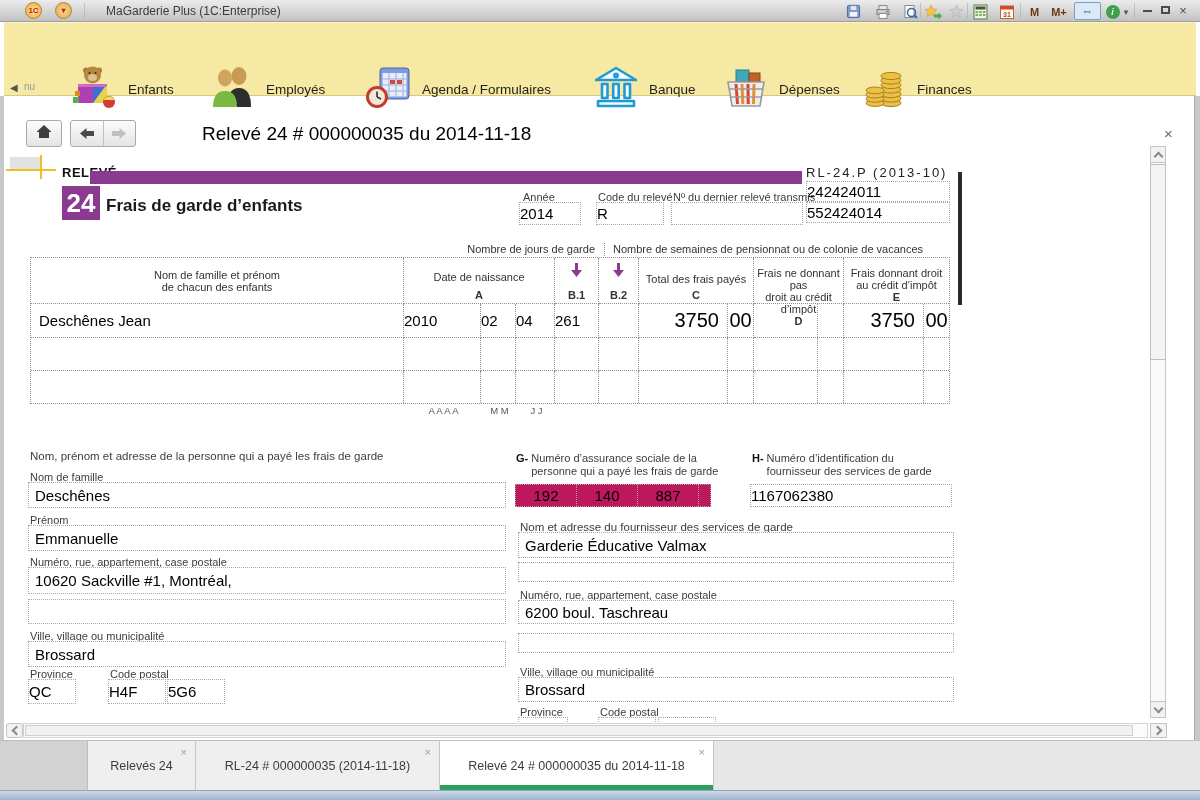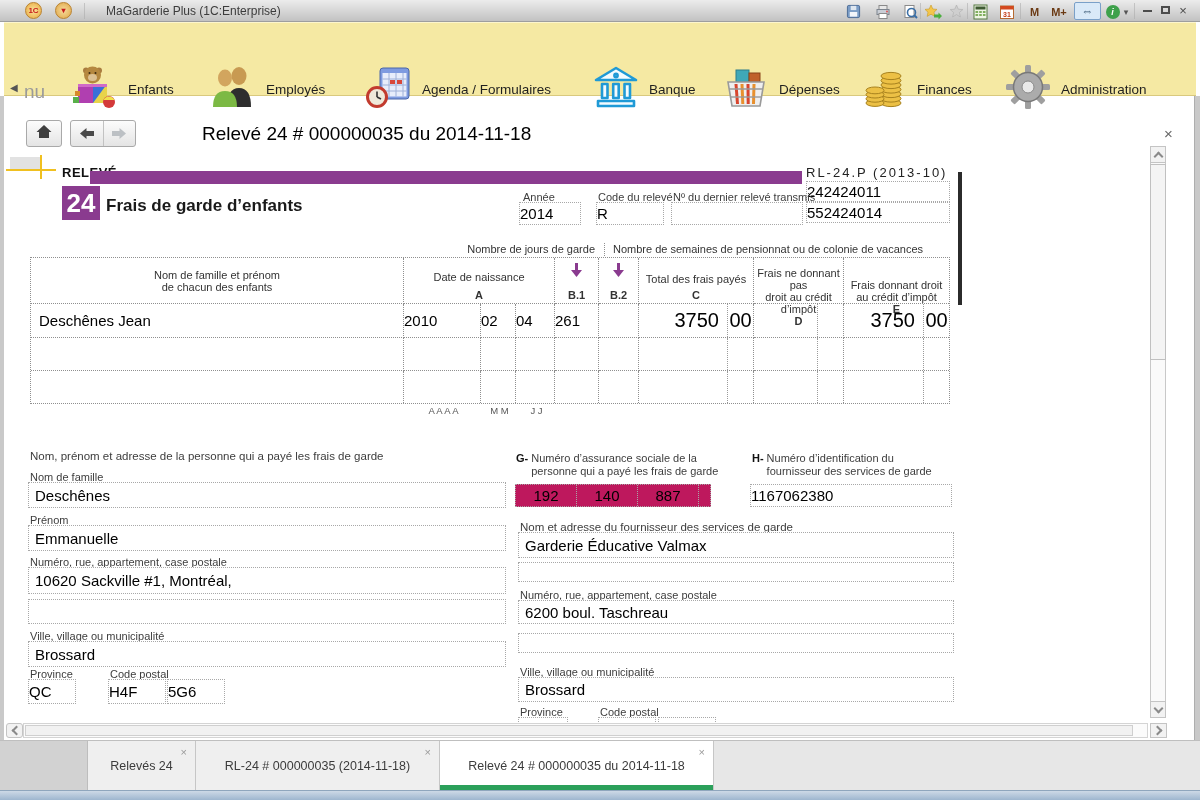--- a/index.html
+++ b/index.html
@@ -15,21 +15,21 @@
 .resizebox{position:absolute;top:2px;width:27px;height:18px;border:1px solid #7aa0c8;background:#d9e9f8;border-radius:2px;display:flex;align-items:center;justify-content:center;color:#33536f;font-size:12px}
 .infocirc{width:14px;height:14px;border-radius:50%;background:#3ea14b;color:#fff;font-size:9px;font-weight:bold;font-style:italic;display:flex;align-items:center;justify-content:center}
 .winctl{position:absolute;top:2px;width:16px;height:16px;display:flex;align-items:center;justify-content:center;color:#4c4c4c;font-size:13px}
 .minline{width:9px;height:3px;border-bottom:2px solid #4c4c4c}
 .maxbox{width:9px;height:8px;border:2px solid #4c4c4c}
 
 .ribbon{position:absolute;left:4px;top:22px;width:1192px;height:74px;background:#f5e9a3;border-bottom:1px solid #d9c97e;box-shadow:inset 0 1px 0 #fdf6cd}
 .rb-item{position:absolute;top:42px;height:50px;display:flex;align-items:center;gap:10px;cursor:default}
 .rb-label{font-size:13.5px;color:#1f1f1f;white-space:nowrap}
 .rb-chev{position:absolute;left:6px;top:60px;font-size:10px;color:#555}
-.rb-menucut{position:absolute;left:20px;top:59px;font-size:19px;color:#9a9a9a}
+.rb-menucut{position:absolute;left:20px;top:59px;font-size:10px;color:#9a9a9a}
 
 .frame-l{position:absolute;left:0;top:96px;width:4px;height:694px;background:#c9c9c9}
 .frame-r{position:absolute;left:1194px;top:96px;width:6px;height:694px;background:#c9c9c9;border-left:1px solid #aeaeae}
 .frame-b{position:absolute;left:0;top:790px;width:1200px;height:10px;background:linear-gradient(#cdd9e6,#9eb6cf);border-top:1px solid #8fa6bd}
 
 .navbtn{position:absolute;top:120px;height:27px;border:1px solid #a9a9a9;border-radius:3px;background:linear-gradient(#fcfcfc,#e4e4e4);display:flex;align-items:center;justify-content:center}
 .page-title{position:absolute;left:202px;top:123px;font-size:19px;color:#000;white-space:nowrap}
 .xbtn{position:absolute;font-size:15px;color:#666;line-height:1}
 
 .lab{position:absolute;font-size:11px;color:#3d3d3d;white-space:nowrap;line-height:13px}
@@ -279,43 +279,20 @@
             <ellipse cx="12" cy="38" rx="9" ry="3.4"></ellipse>
             <ellipse cx="12" cy="33.8" rx="9" ry="3.4"></ellipse>
             <ellipse cx="12" cy="29.6" rx="9" ry="3.4"></ellipse>
             <ellipse cx="12" cy="25.4" rx="9" ry="3.4"></ellipse>
           </g>
         </svg>
     </span>
     <span class="rb-label">Finances</span>
   </div>
 
-  <div class="rb-item" style="left:1001px">
-    <span>
-      <svg width="46" height="46" viewBox="0 0 46 46">
-          <g fill="#9f9f9f">
-            <g>
-              <rect x="20" y="1" width="6" height="9" rx="1.5"></rect>
-              <rect x="20" y="36" width="6" height="9" rx="1.5"></rect>
-              <rect x="1" y="20" width="9" height="6" rx="1.5"></rect>
-              <rect x="36" y="20" width="9" height="6" rx="1.5"></rect>
-              <g transform="rotate(45 23 23)">
-                <rect x="20" y="1" width="6" height="9" rx="1.5"></rect>
-                <rect x="20" y="36" width="6" height="9" rx="1.5"></rect>
-                <rect x="1" y="20" width="9" height="6" rx="1.5"></rect>
-                <rect x="36" y="20" width="9" height="6" rx="1.5"></rect>
-              </g>
-            </g>
-            <circle cx="23" cy="23" r="14.5" fill="#ababab" stroke="#787878" stroke-width="1.5"></circle>
-            <circle cx="23" cy="23" r="6" fill="#e9e9e9" stroke="#8a8a8a"></circle>
-          </g>
-        </svg>
-    </span>
-    <span class="rb-label">Administration</span>
-  </div>
 </div>
 
 <div class="frame-l"></div>
 <div class="frame-r"></div>
 
 <div class="navbtn" style="left:26px;width:36px">
   <span><svg width="16" height="15" viewBox="0 0 16 15">
         <polygon points="8,1 15.5,8 13,8 13,14 3,14 3,8 0.5,8" fill="#3f3f3f"></polygon>
       </svg></span>
 </div>
@@ -394,21 +371,21 @@
     </div>
   <div class="tc hc">
       <span style="margin-top:10px">Total des frais payés</span>
       <span class="hletter">C</span>
     </div>
   <div class="tc hc">
       <span style="margin-top:4px"><span>Frais ne donnant pas</span><br><span>droit au crédit d’impôt</span></span>
       <span class="hletter">D</span>
     </div>
   <div class="tc hc nr">
-      <span style="margin-top:16px"><span>Frais donnant droit</span><br><span>au crédit d’impôt</span></span>
+      <span style="margin-top:4px"><span>Frais donnant droit</span><br><span>au crédit d’impôt</span></span>
       <span class="hletter">E</span>
     </div>
 
   <div class="tc vcell namecell">
       <span>Deschênes Jean</span>
     </div>
   <div class="tc vcell cc">
       <span>2010</span>
     </div>
   <div class="tc vcell cc">

